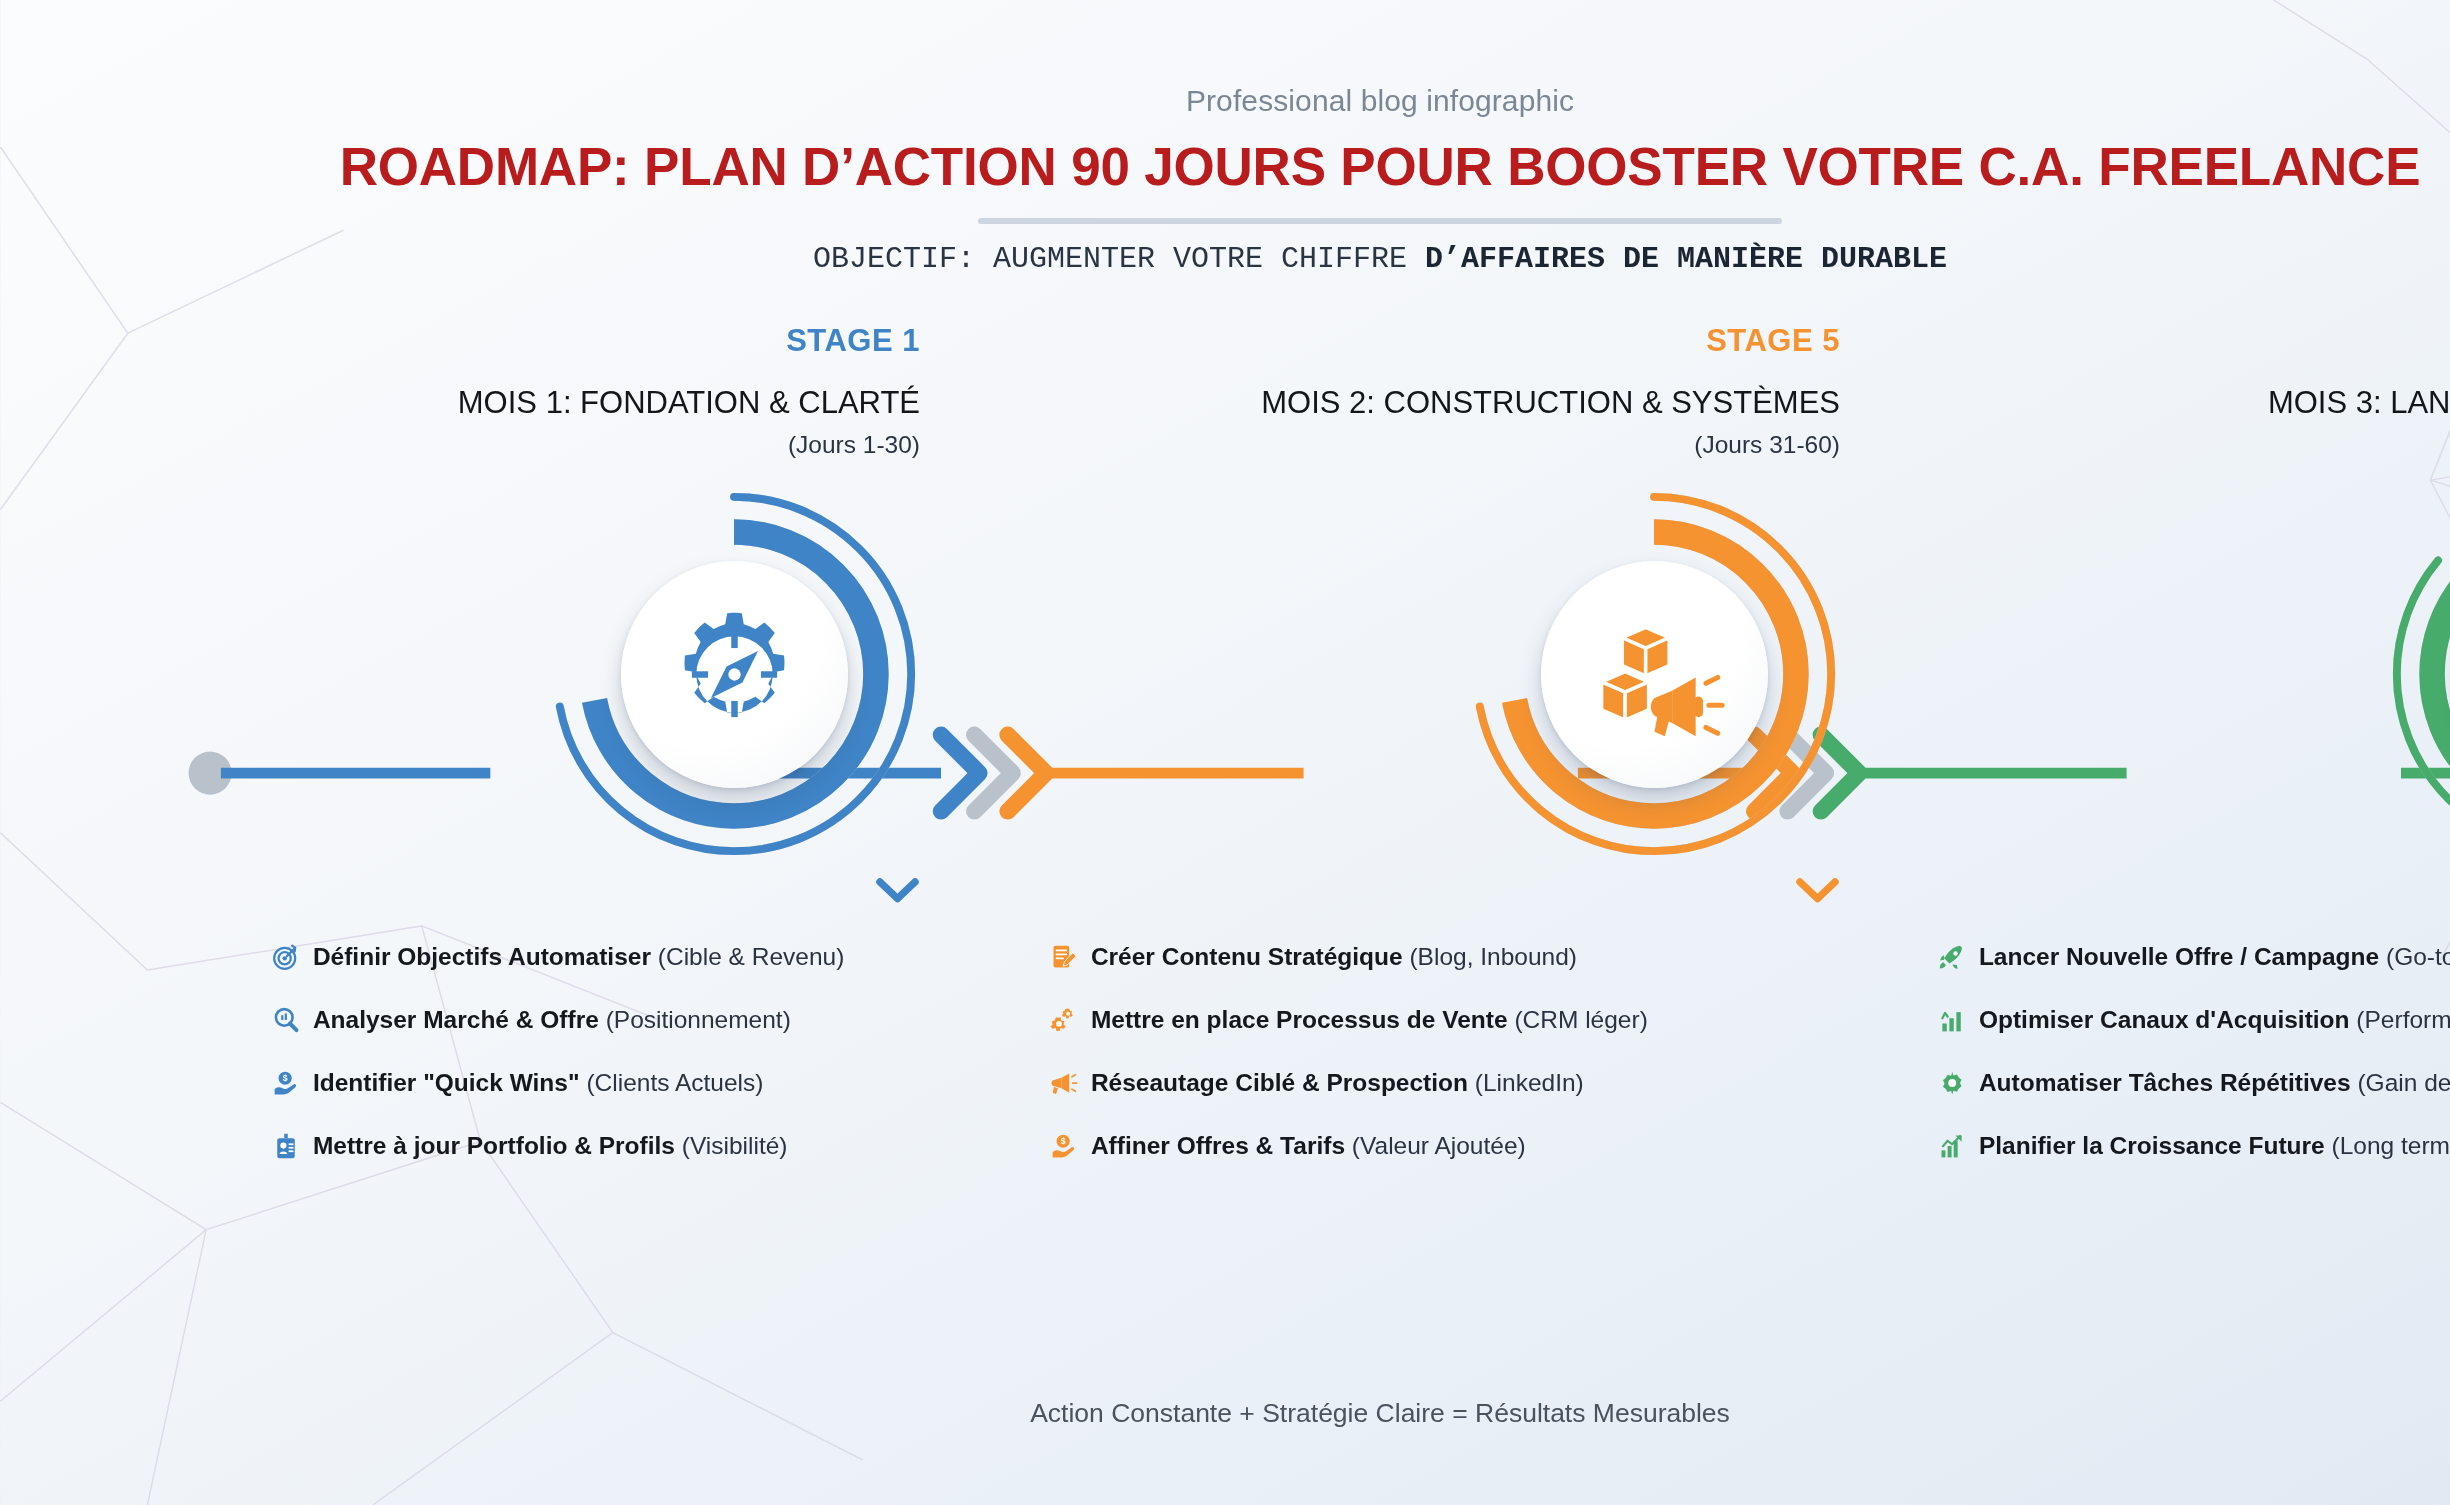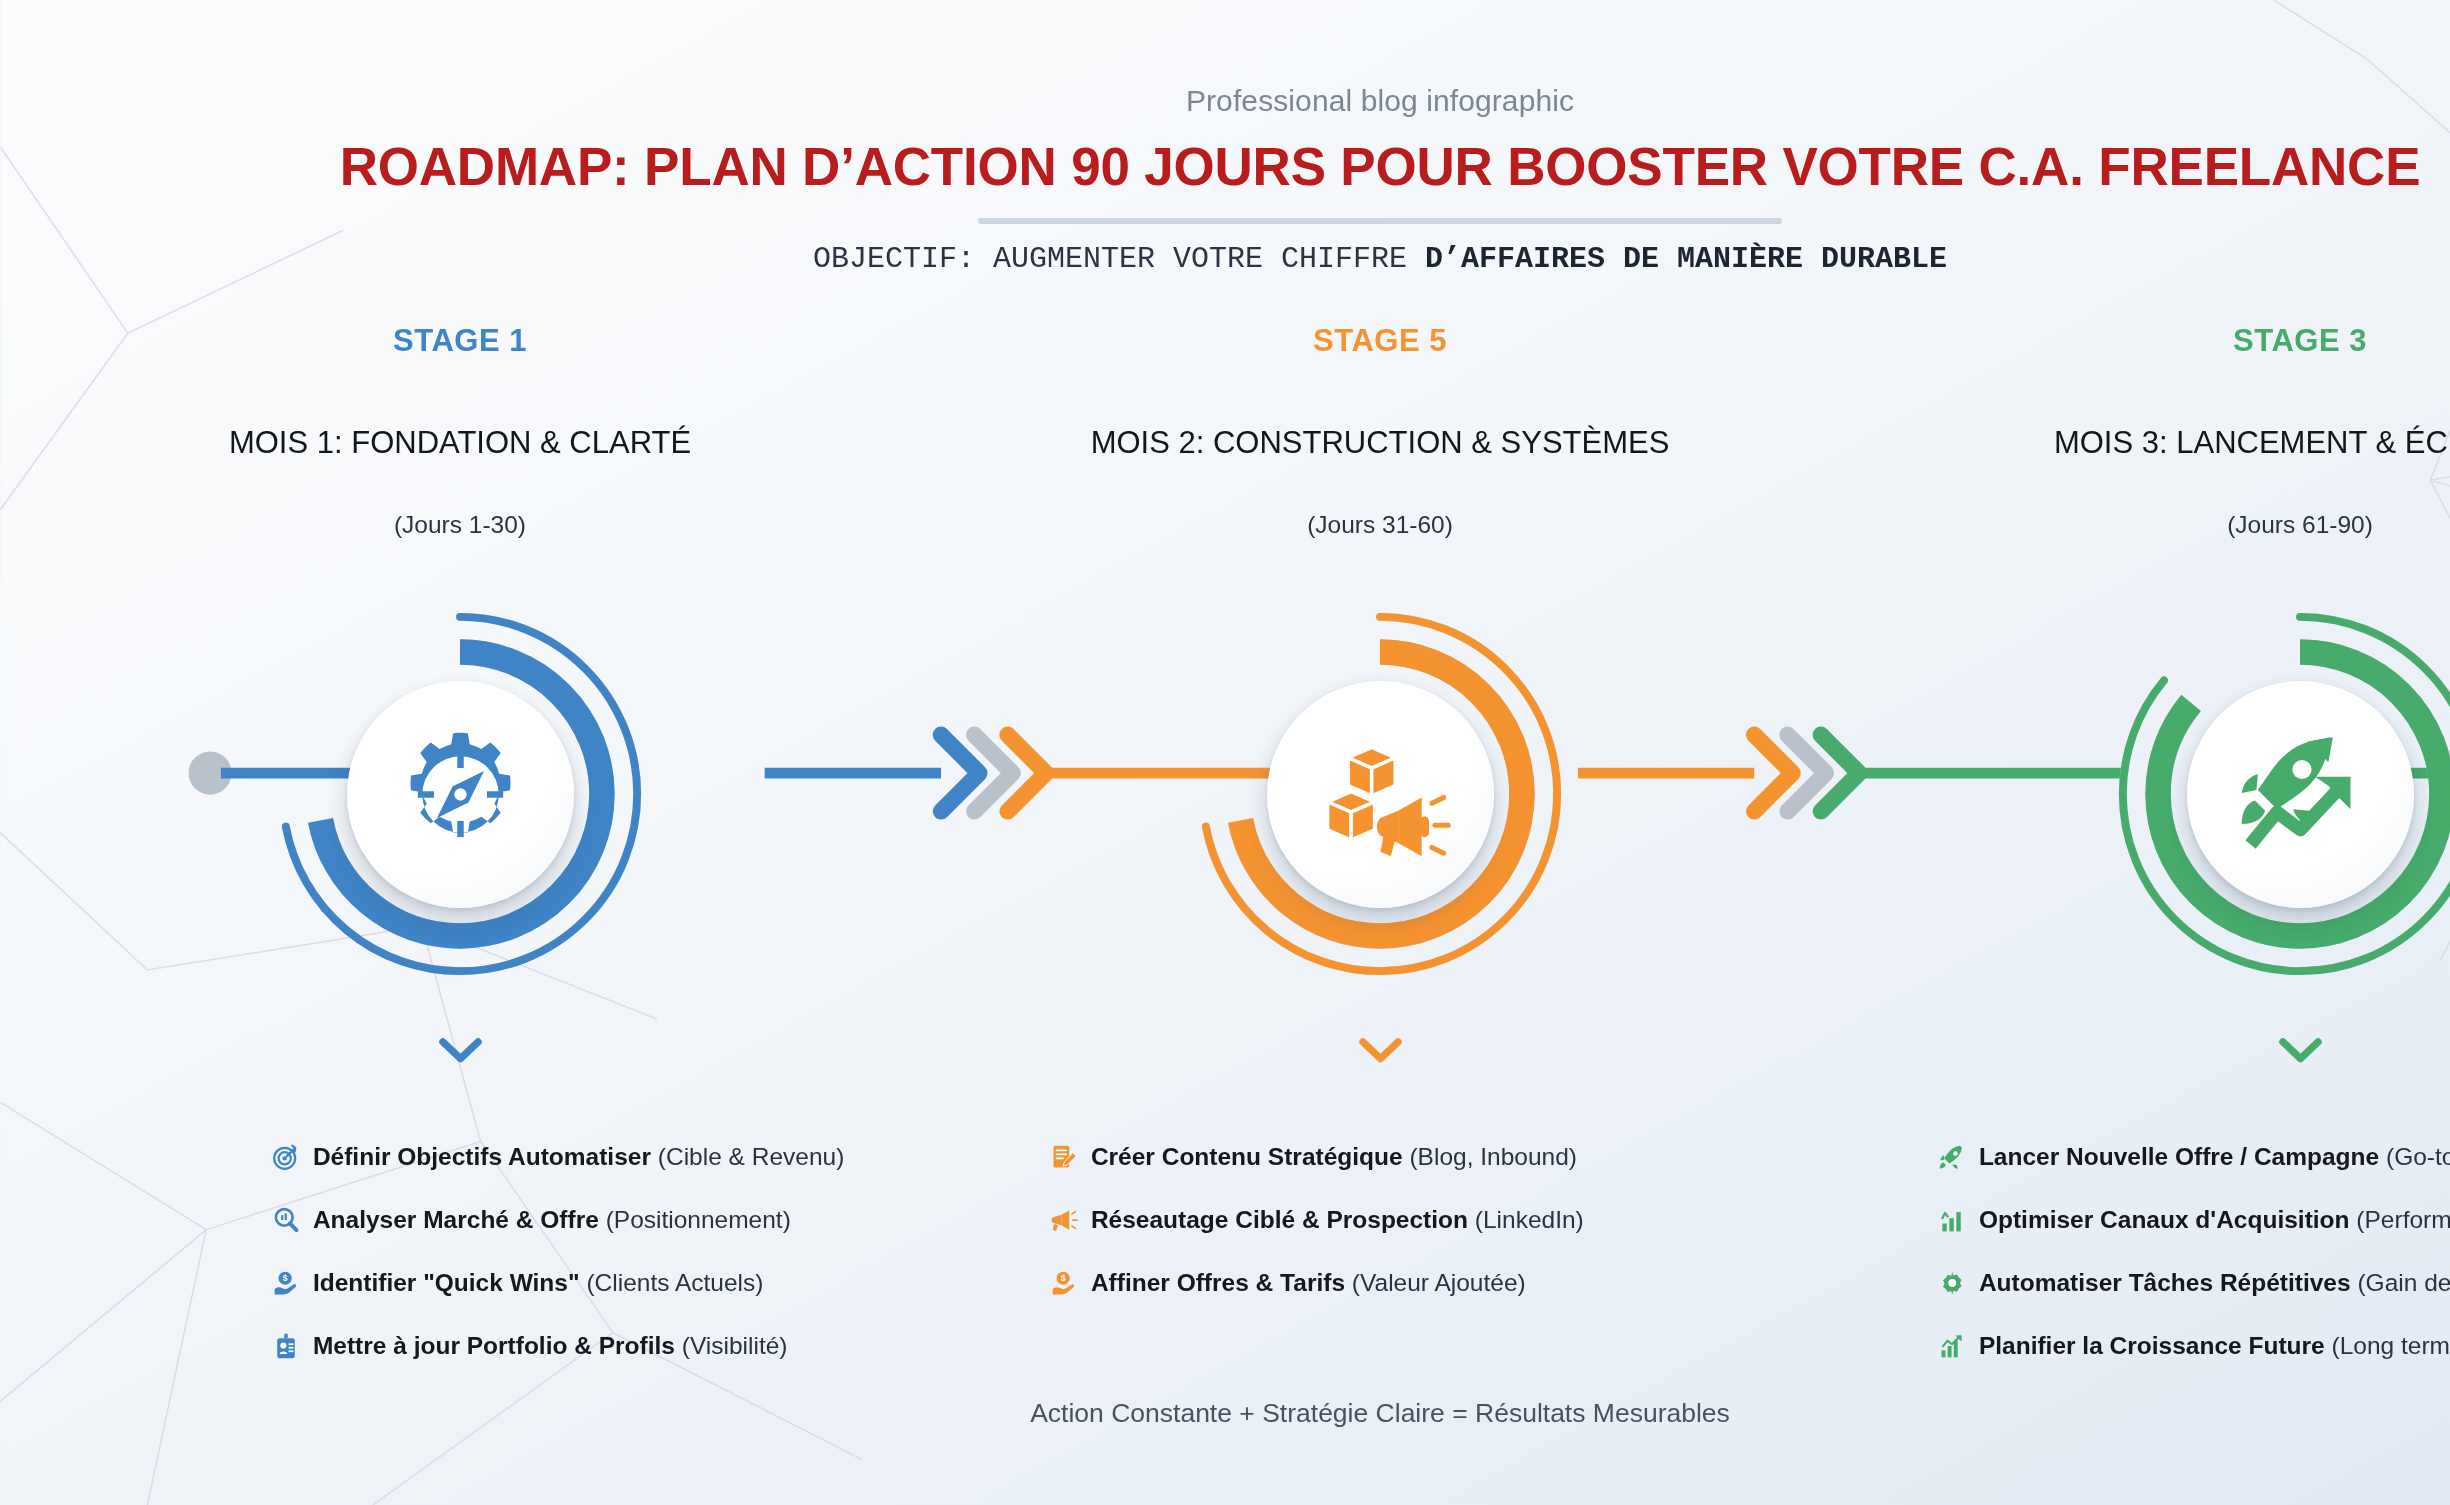--- a/index.html
+++ b/index.html
@@ -48,21 +48,21 @@
   }
   .subtitle b { font-weight:bold; color:#1c2633; }
 
   
   .stages {
     position:relative;
     margin-top:47px;
     width:2760px;
     display:flex;
   }
-  .col { width:920px; display:flex; flex-direction:column; align-items:center;gap:40px; }
+  .col { width:920px; display:flex; flex-direction:column; align-items:flex-end; }
 
   .stage-kicker { font-size:31px; font-weight:bold; letter-spacing:0.5px; }
   .stage-name   { margin-top:26px; font-size:31px; font-weight:normal; color:#13161a; white-space:nowrap;}
   .stage-days   { margin-top:9.8px; font-size:24.5px; color:#2a3442; font-weight:400; }
 
   
   .circle-wrap { position:relative; width:372px; height:372px; margin-top:29px; }
   .circle-wrap svg { position:absolute; inset:0; }
   .disc {
     position:absolute;
@@ -299,20 +299,33 @@
                 </g>
                 <path d="M52 22 L60 30 L40 50 L30 53 L33 43z" fill="#f59331" stroke="#fff" stroke-width="2"></path>
               </svg>
           </span>
           <span class="btxt"><b>Créer Contenu Stratégique </b><span>(Blog, Inbound)</span></span>
         </div>
         <div class="bullet">
           <span class="bicon">
             <svg width="28" height="28" viewBox="0 0 64 64">
                 <g fill="#f59331">
+                  <path d="M44 6l1.5 5 5 1.5-1.5 5 3.5 3.8-3.8 3.5-5-1.5-1.5 5h-5l-1.5-5-5 1.5-3.8-3.5 3.5-3.8-1.5-5 5-1.5L35 6z"></path>
+                  <circle cx="41.5" cy="17.5" r="4.6" fill="#fff"></circle>
+                  <path d="M24 26l2 7 7 2-2 7 5 5-5 5-7-2-2 7h-7l-2-7-7 2-5-5 5-5-2-7 7-2 2-7z"></path>
+                  <circle cx="20.5" cy="40.5" r="6.5" fill="#fff"></circle>
+                </g>
+              </svg>
+          </span>
+          <span class="btxt"><b>Mettre en place Processus de Vente </b><span>(CRM léger)</span></span>
+        </div>
+        <div class="bullet">
+          <span class="bicon">
+            <svg width="28" height="28" viewBox="0 0 64 64">
+                <g fill="#f59331">
                   <path d="M6 26 l20-6 v24 l-20-6 a9 9 0 0 1 0-12z"></path>
                   <path d="M26 20 L44 10 v44 L26 44 Z"></path>
                   <path d="M9 41 l9 3 -4 13 -8-3z"></path>
                 </g>
                 <g stroke="#f59331" stroke-width="4" stroke-linecap="round">
                   <line x1="50" y1="18" x2="58" y2="13"></line>
                   <line x1="52" y1="32" x2="61" y2="32"></line>
                   <line x1="50" y1="46" x2="58" y2="51"></line>
                 </g>
               </svg>

